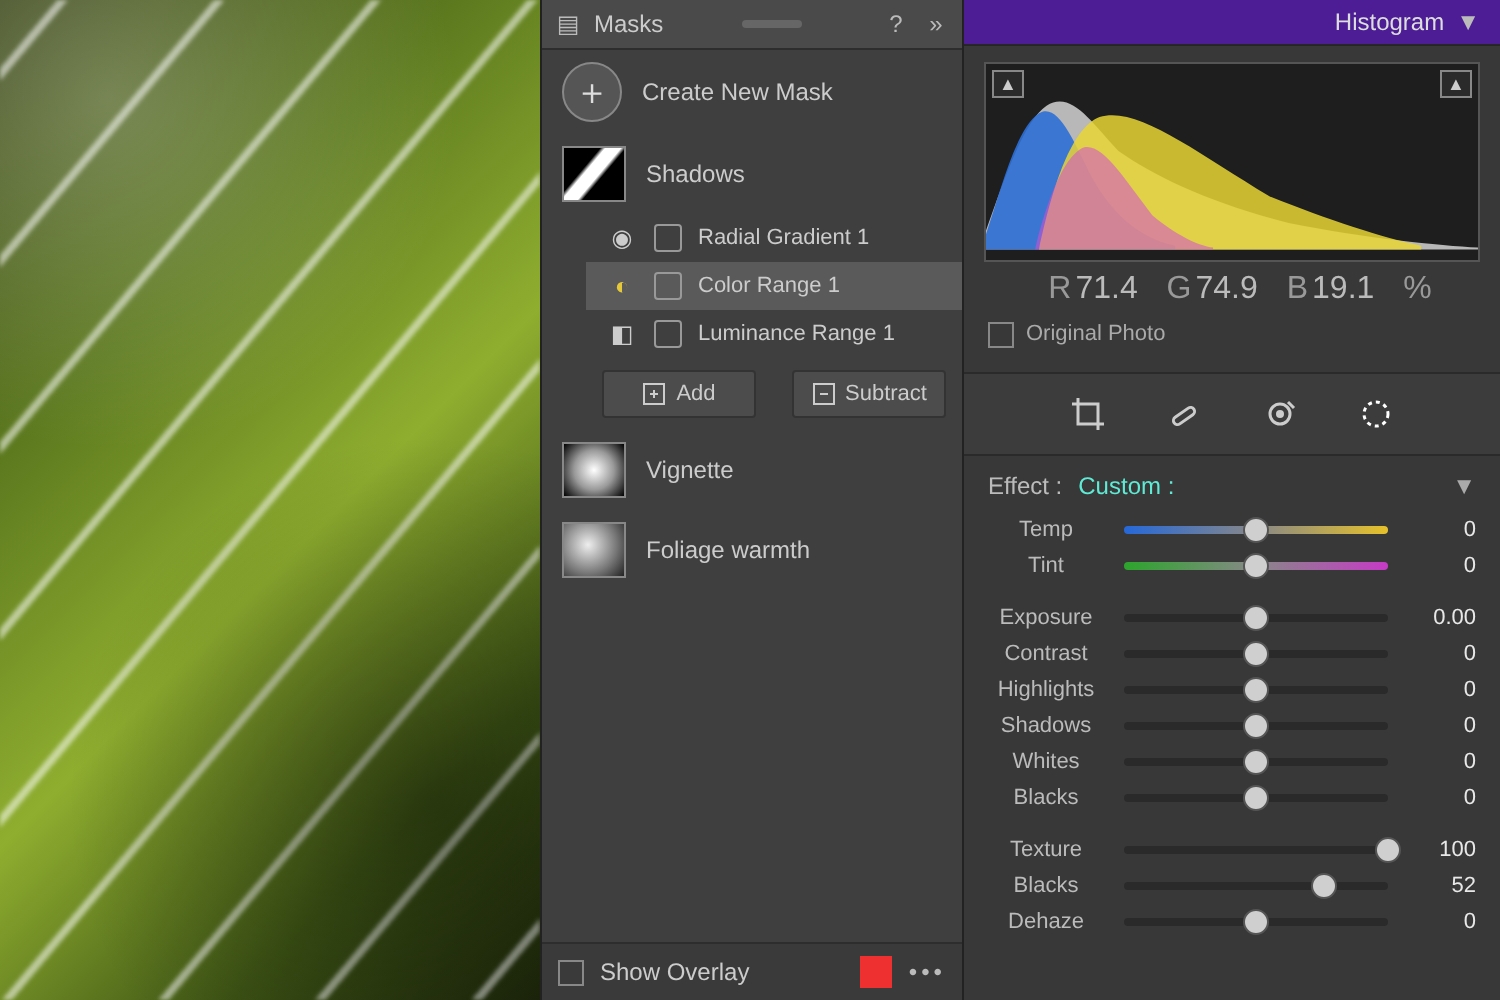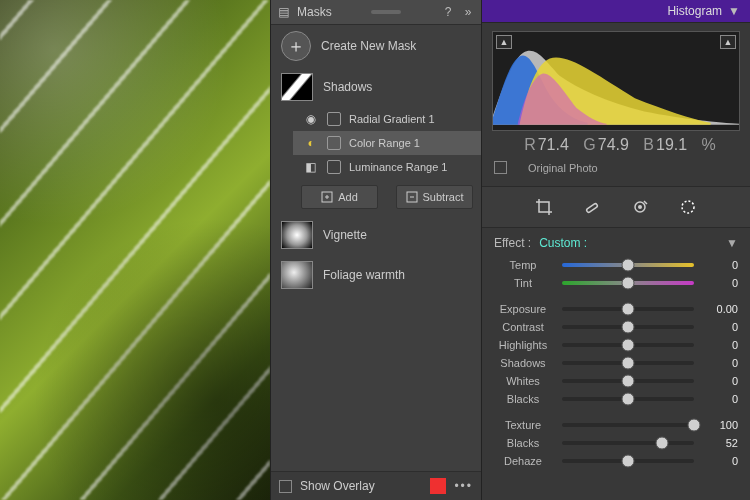--- a/index.html
+++ b/index.html
@@ -42,21 +42,21 @@
   .right{flex:1;background:#383838;display:flex;flex-direction:column;min-width:0}
   .rhdr{display:flex;align-items:center;justify-content:flex-end;height:22px;padding:0 10px;color:#ddd;background:#4c1d95;border-bottom:1px solid #262626}
   .tri{margin-left:6px;color:#bbb}
   .histo-wrap{padding:8px 10px 6px 10px}
   .histo{position:relative;height:98px;background:#1e1e1e;border:1px solid #555}
   .histo svg{position:absolute;inset:0}
   .clip{position:absolute;top:3px;width:14px;height:12px;border:1px solid #888;display:flex;align-items:center;justify-content:center;font-size:9px;color:#ccc;background:#2a2a2a}
   .clip.l{left:3px}.clip.r{right:3px}
   .rgb{text-align:center;color:#bbb;font-size:16px;padding:5px 0}
   .rgb span.lab{color:#999;margin:0 2px 0 10px}
-  .orig{display:flex;align-items:center;gap:21px;color:#aaa;font-size:11px;padding:2px 2px 6px}
+  .orig{display:flex;align-items:flex-start;gap:6px;color:#aaa;font-size:11px;padding:2px 2px 6px}
   .tools{display:flex;justify-content:center;gap:28px;padding:10px 0;border-top:1px solid #2a2a2a;border-bottom:1px solid #2a2a2a;background:#3c3c3c}
   .tool{width:20px;height:20px;display:flex;align-items:center;justify-content:center;color:#ccc}
   .tool.active{color:#fff}
   .effects{padding:8px 12px 12px;overflow:auto;flex:1}
   .eff-top{display:flex;align-items:center;gap:8px;color:#bbb;margin-bottom:6px}
   .popup{color:#5eead4}
   .eff-top .etri{margin-left:auto;color:#aaa}
   .slr{display:flex;align-items:center;gap:10px;height:18px}
   .slr .lab{width:58px;text-align:center;color:#bbb;font-size:11px}
   .track{position:relative;flex:1;height:4px;background:#2a2a2a;border-radius:2px}

